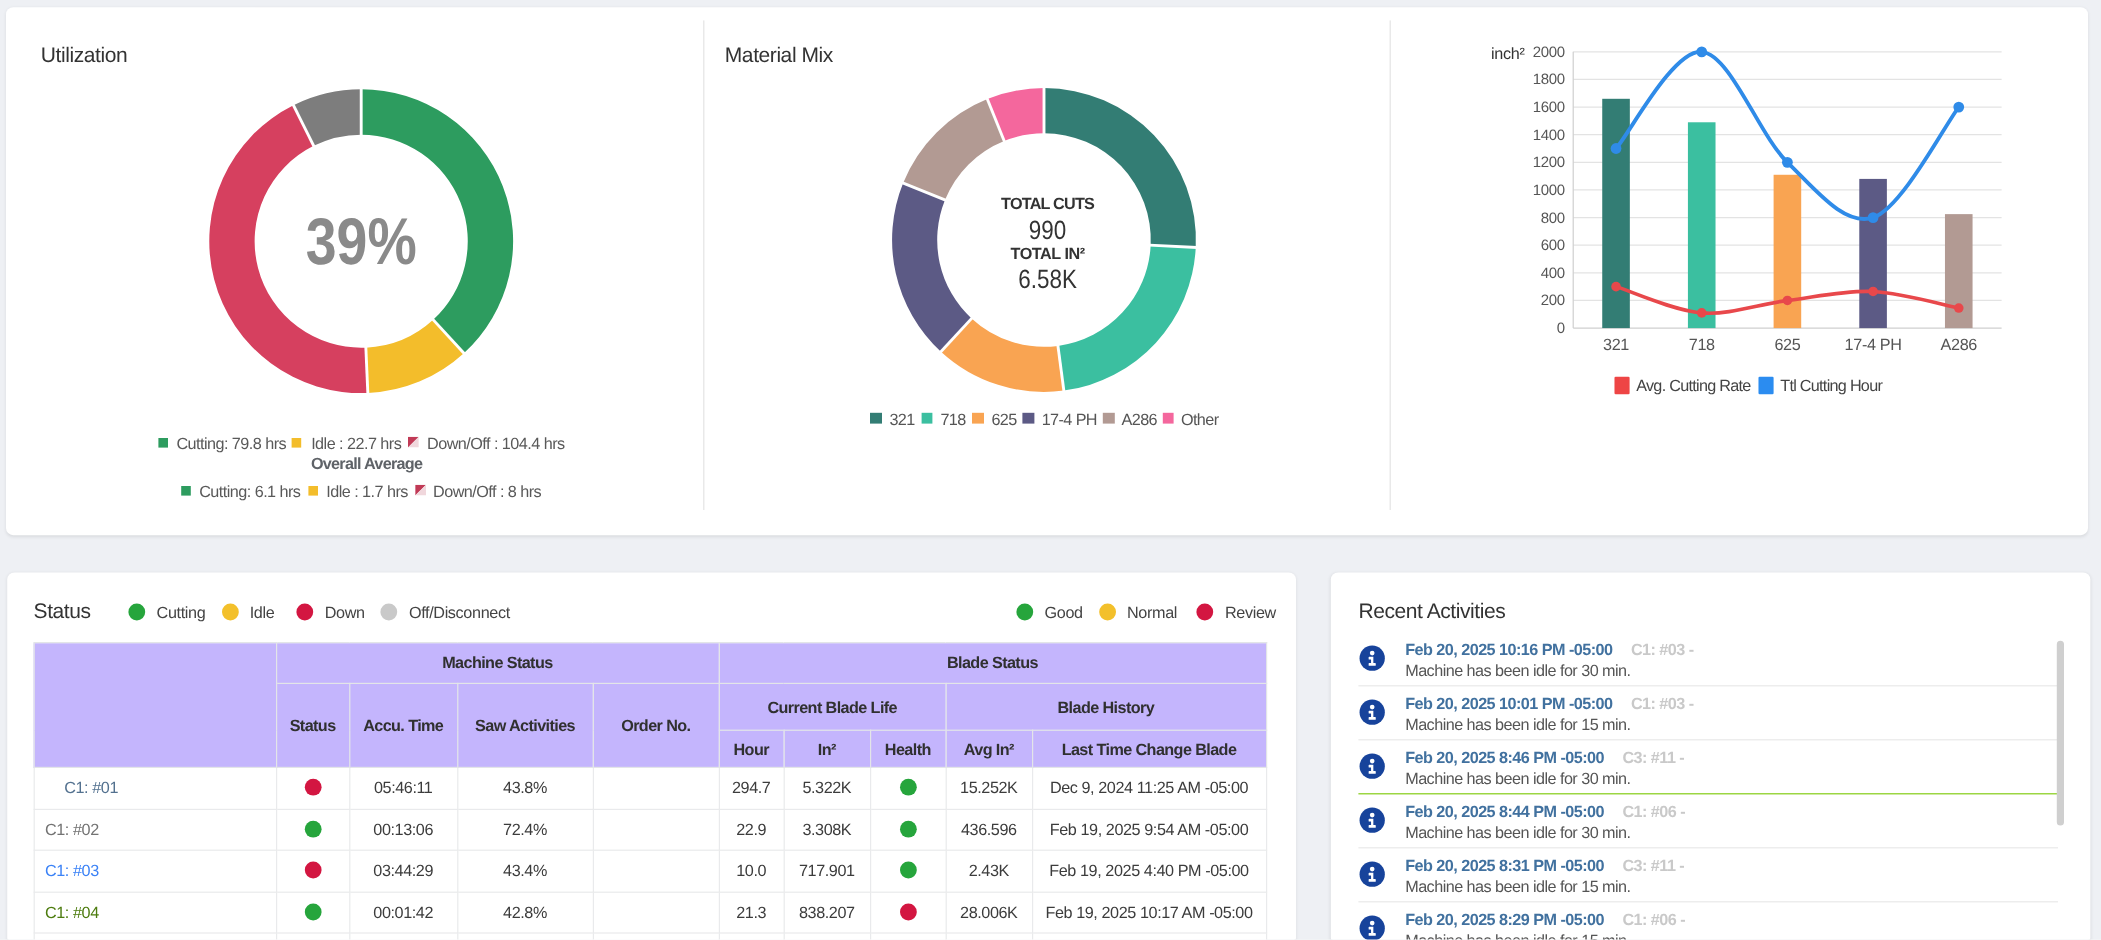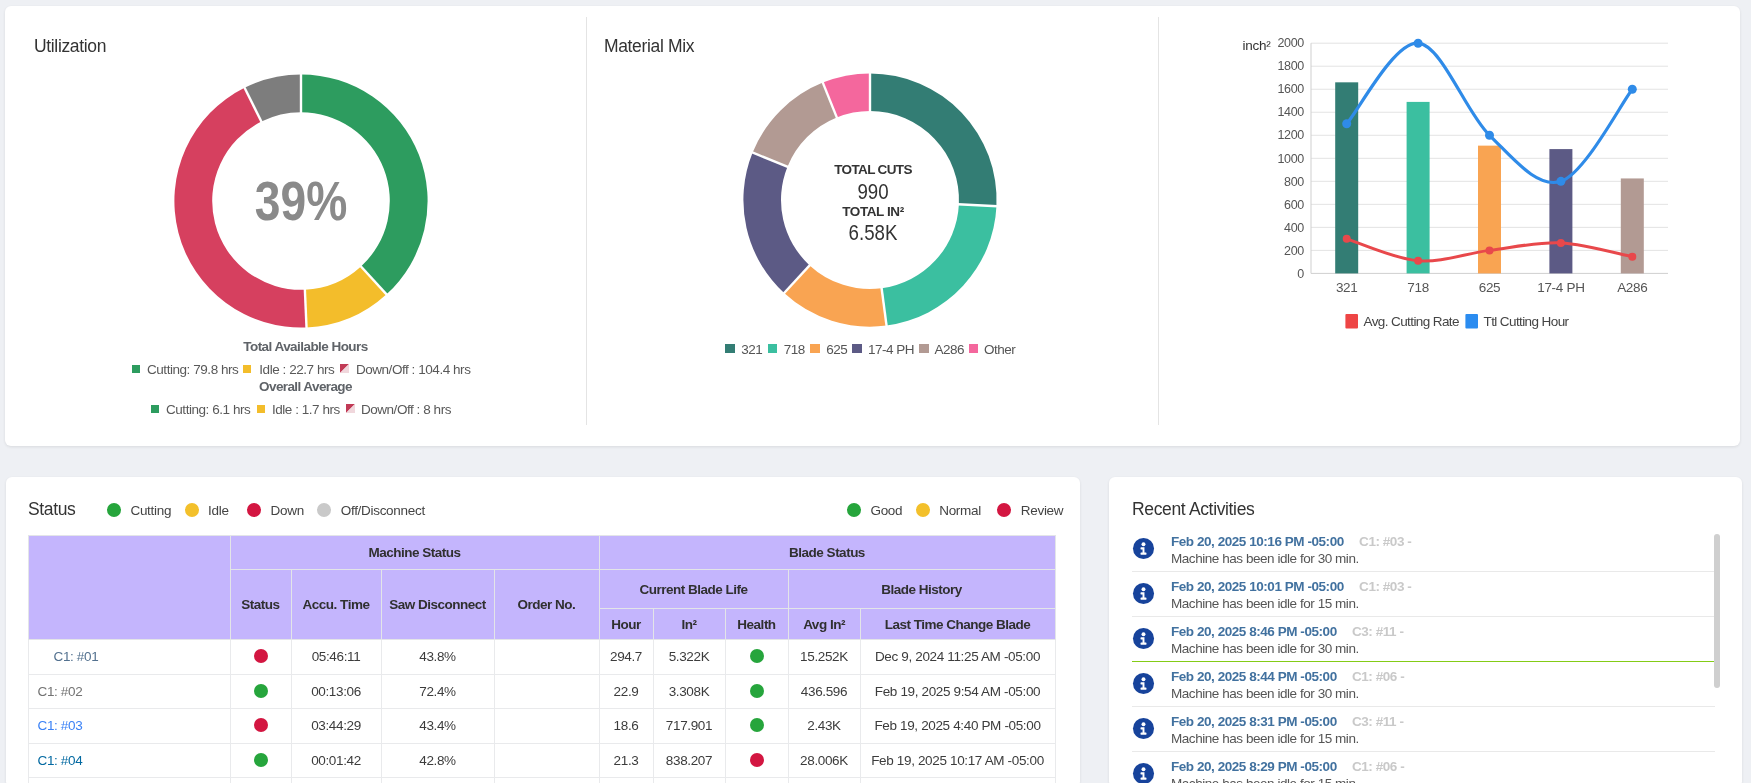--- a/index.html
+++ b/index.html
@@ -22,21 +22,20 @@
 <path d="M220.53 228.34 A126.6 126.6 0 0 1 140.52 261.48 L138.87 223.72 A88.8 88.8 0 0 0 194.99 200.47 Z" fill="#f3bd2b"></path>
 <path d="M140.52 261.48 A126.6 126.6 0 0 1 78.51 21.70 L95.38 55.53 A88.8 88.8 0 0 0 138.87 223.72 Z" fill="#d6405f"></path>
 <path d="M78.51 21.70 A126.6 126.6 0 0 1 135.00 8.40 L135.00 46.20 A88.8 88.8 0 0 0 95.38 55.53 Z" fill="#7d7d7d"></path>
 <line x1="135.00" y1="47.20" x2="135.00" y2="7.40" stroke="#fff" stroke-width="2.4"></line>
 <line x1="194.32" y1="199.73" x2="221.21" y2="229.08" stroke="#fff" stroke-width="2.4"></line>
 <line x1="138.83" y1="222.72" x2="140.57" y2="262.48" stroke="#fff" stroke-width="2.4"></line>
 <line x1="95.82" y1="56.42" x2="78.07" y2="20.81" stroke="#fff" stroke-width="2.4"></line>
     </svg>
   <div style="position:absolute;left:161px;top:166px;width:270px;text-align:center;font-size:55px;font-weight:bold;color:#8a8a8a;transform:scaleX(0.84);line-height:58px">39%</div>
 
-  <div style="position:absolute;left:0px;top:333px;width:601px;text-align:center;letter-spacing:-0.55px" class="clb">Total Available Hours</div>
   <div style="position:absolute;left:127.4px;top:358.6px;width:8px;height:8px;background:#2d9c5f"></div>
     <div class="cl" style="position:absolute;left:142px;top:355.5px;white-space:nowrap">Cutting: 79.8 hrs</div>
     <div style="position:absolute;left:238.3px;top:358.6px;width:8px;height:8px;background:#f3bd2b"></div>
     <div class="cl" style="position:absolute;left:254.3px;top:355.5px;white-space:nowrap">Idle : 22.7 hrs</div>
     <svg style="position:absolute;left:335.4px;top:358.1px" width="9" height="9">
       <path d="M0 0 H9 L0 9 Z" fill="#c13a56"></path>
       <path d="M9 0 V9 H0 Z" fill="#f0d7dc"></path>
     </svg>
     <div class="cl" style="position:absolute;left:350.9px;top:355.5px;white-space:nowrap">Down/Off : 104.4 hrs</div>
   <div style="position:absolute;left:0px;top:373px;width:601px;text-align:center;letter-spacing:-0.6px" class="clb">Overall Average</div>
@@ -168,21 +167,21 @@
     </colgroup>
     <tbody>
         <tr style="height:34px">
           <th rowspan="3"></th>
           <th colspan="4">Machine Status</th>
           <th colspan="5">Blade Status</th>
         </tr>
     <tr style="height:39px">
           <th rowspan="2">Status</th>
           <th rowspan="2">Accu. Time</th>
-          <th rowspan="2">Saw Disconnect</th>
+          <th rowspan="2">Saw Activities</th>
           <th rowspan="2">Order No.</th>
           <th colspan="3">Current Blade Life</th>
           <th colspan="2">Blade History</th>
         </tr>
     <tr style="height:31px">
           <th>Hour</th>
           <th>In²</th>
           <th>Health</th>
           <th>Avg In²</th>
           <th>Last Time Change Blade</th>
@@ -210,28 +209,28 @@
           <td><span style="display:inline-block;width:14px;height:14px;border-radius:50%;background:#26a53c;vertical-align:-2px"></span></td>
           <td>436.596</td>
           <td>Feb 19, 2025 9:54 AM -05:00</td>
     </tr>
 <tr>
       <td style="text-align:left;padding-left:9px"><span style="color:#3b82f6">C1: #03</span></td>
       <td><span style="display:inline-block;width:14px;height:14px;border-radius:50%;background:#d31641;vertical-align:-2px"></span></td>
           <td>03:44:29</td>
           <td>43.4%</td>
           <td></td>
-      <td>18.6</td>
+      <td>10.0</td>
           <td>717.901</td>
           <td><span style="display:inline-block;width:14px;height:14px;border-radius:50%;background:#26a53c;vertical-align:-2px"></span></td>
           <td>2.43K</td>
           <td>Feb 19, 2025 4:40 PM -05:00</td>
     </tr>
 <tr>
-      <td style="text-align:left;padding-left:9px"><span style="color:#0369a1">C1: #04</span></td>
+      <td style="text-align:left;padding-left:9px"><span style="color:#4d7c0f">C1: #04</span></td>
       <td><span style="display:inline-block;width:14px;height:14px;border-radius:50%;background:#26a53c;vertical-align:-2px"></span></td>
           <td>00:01:42</td>
           <td>42.8%</td>
           <td></td>
       <td>21.3</td>
           <td>838.207</td>
           <td><span style="display:inline-block;width:14px;height:14px;border-radius:50%;background:#d31641;vertical-align:-2px"></span></td>
           <td>28.006K</td>
           <td>Feb 19, 2025 10:17 AM -05:00</td>
     </tr>

